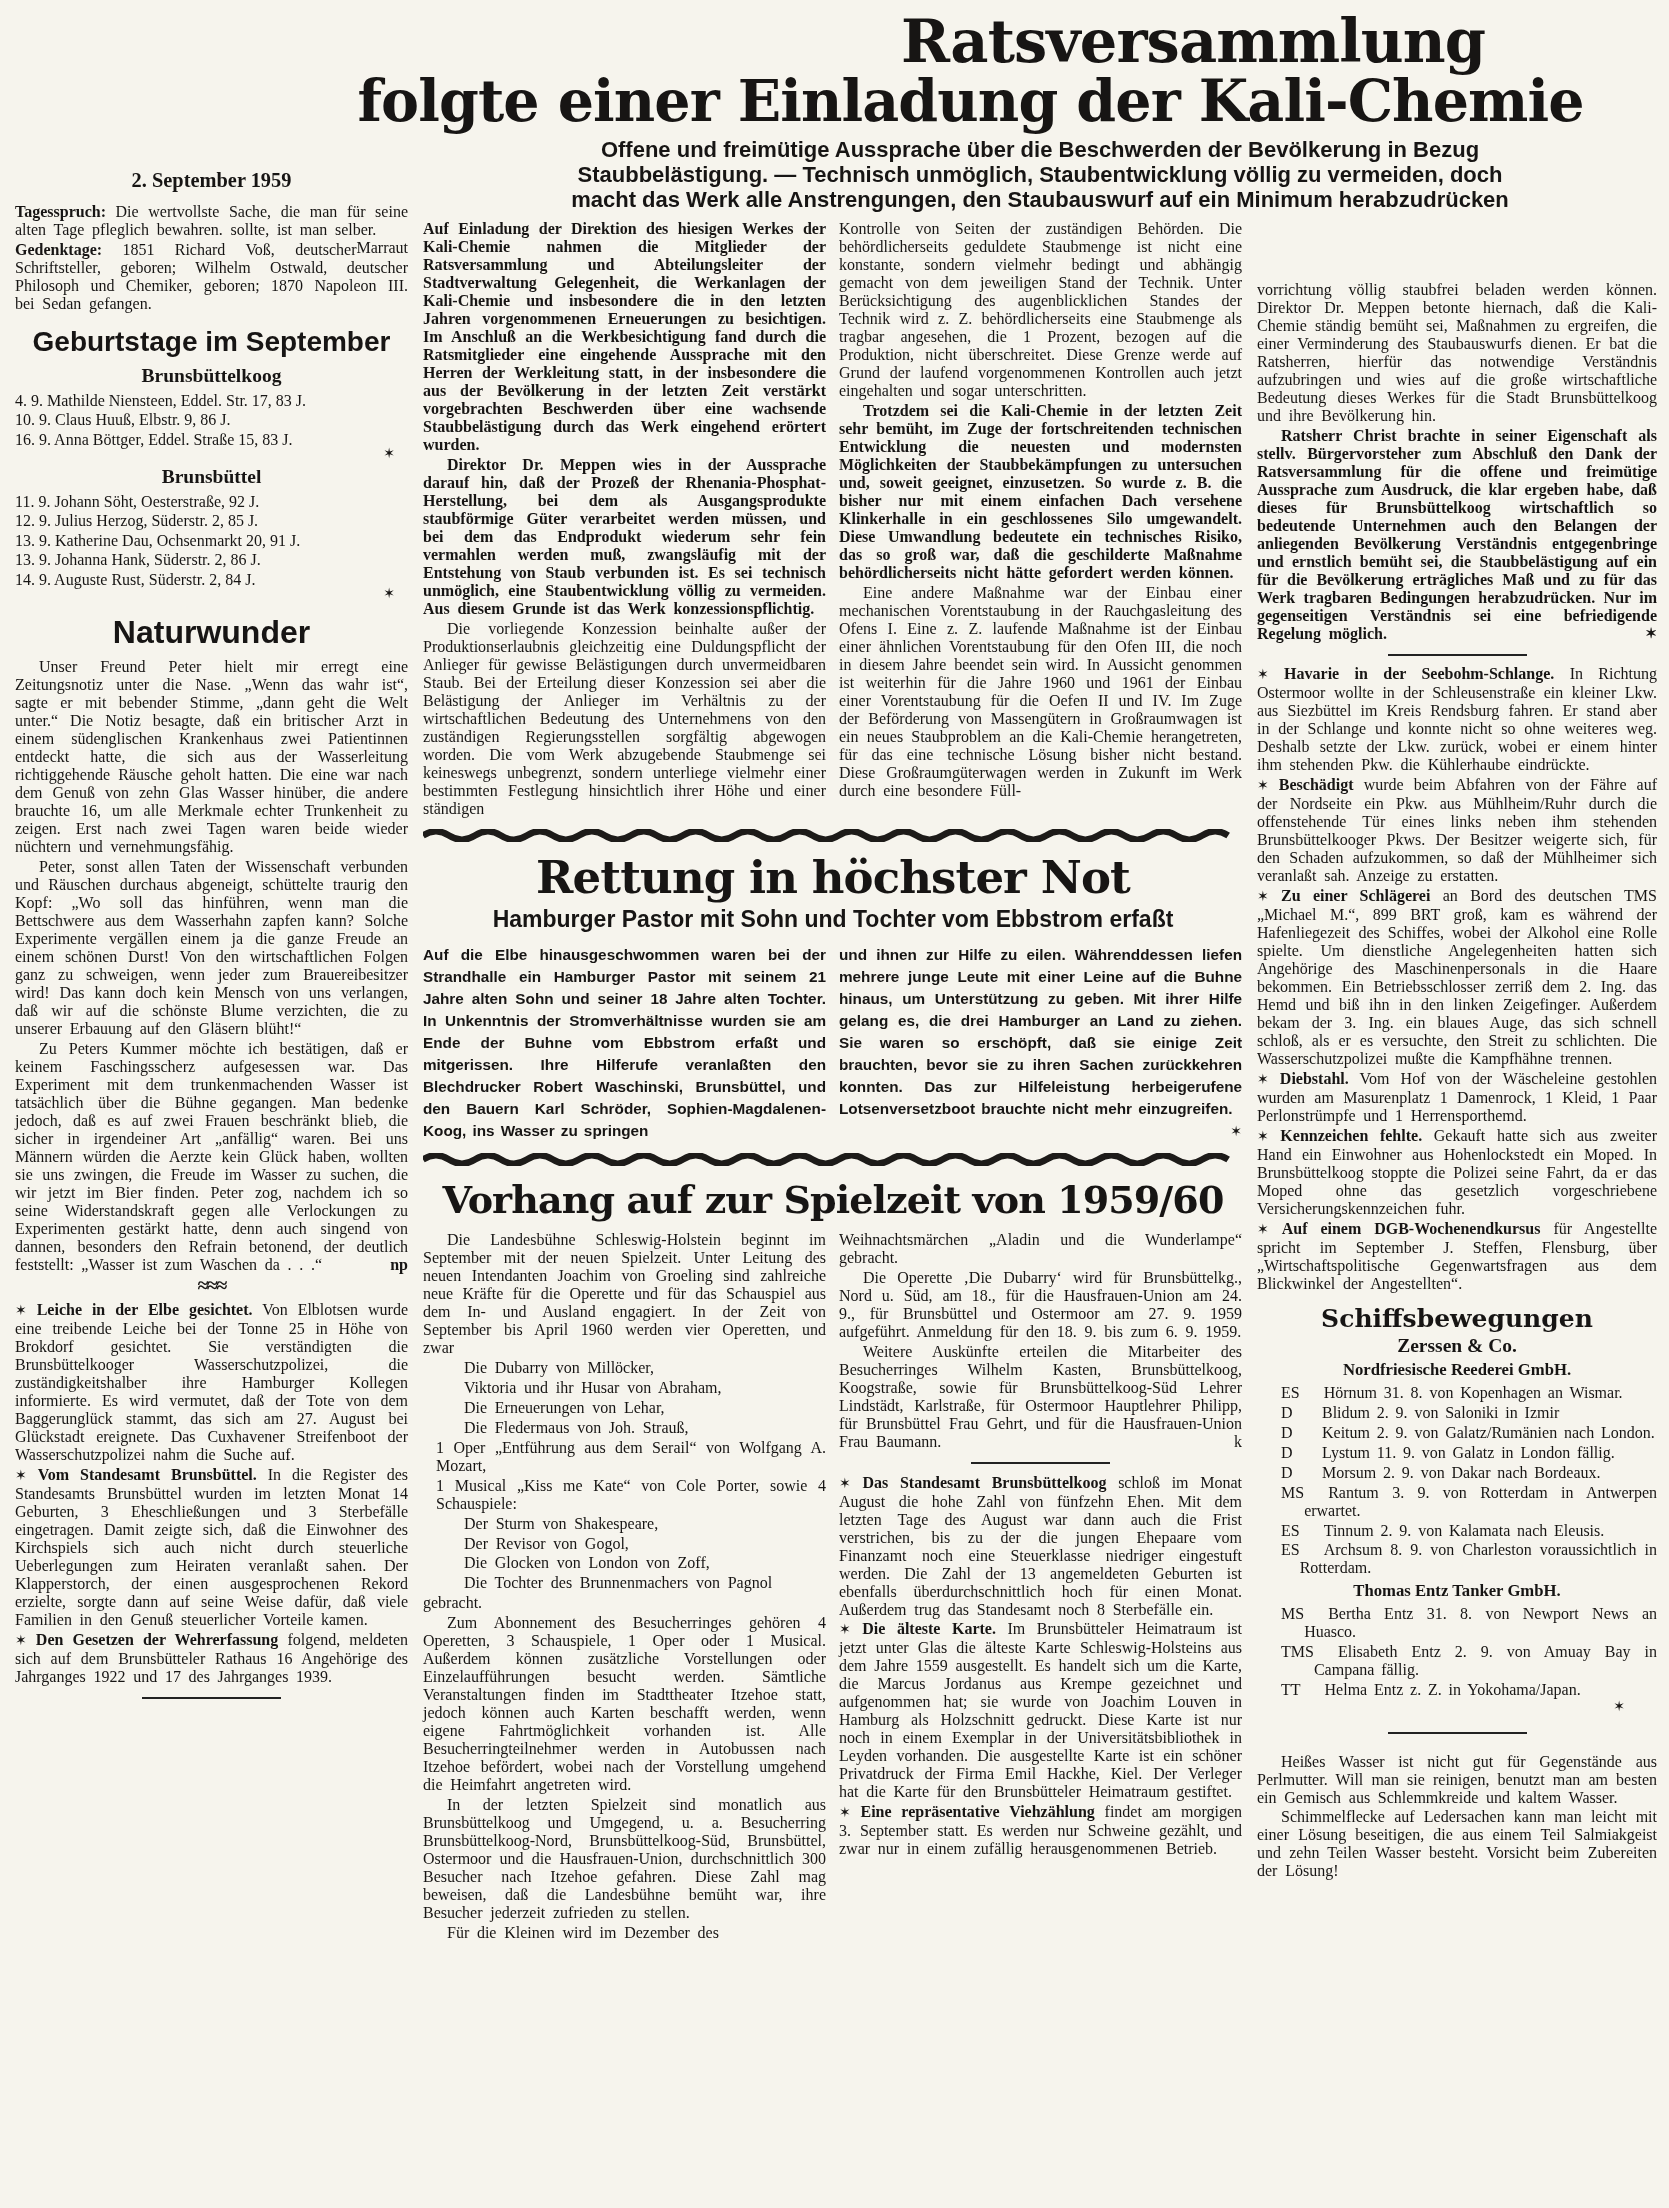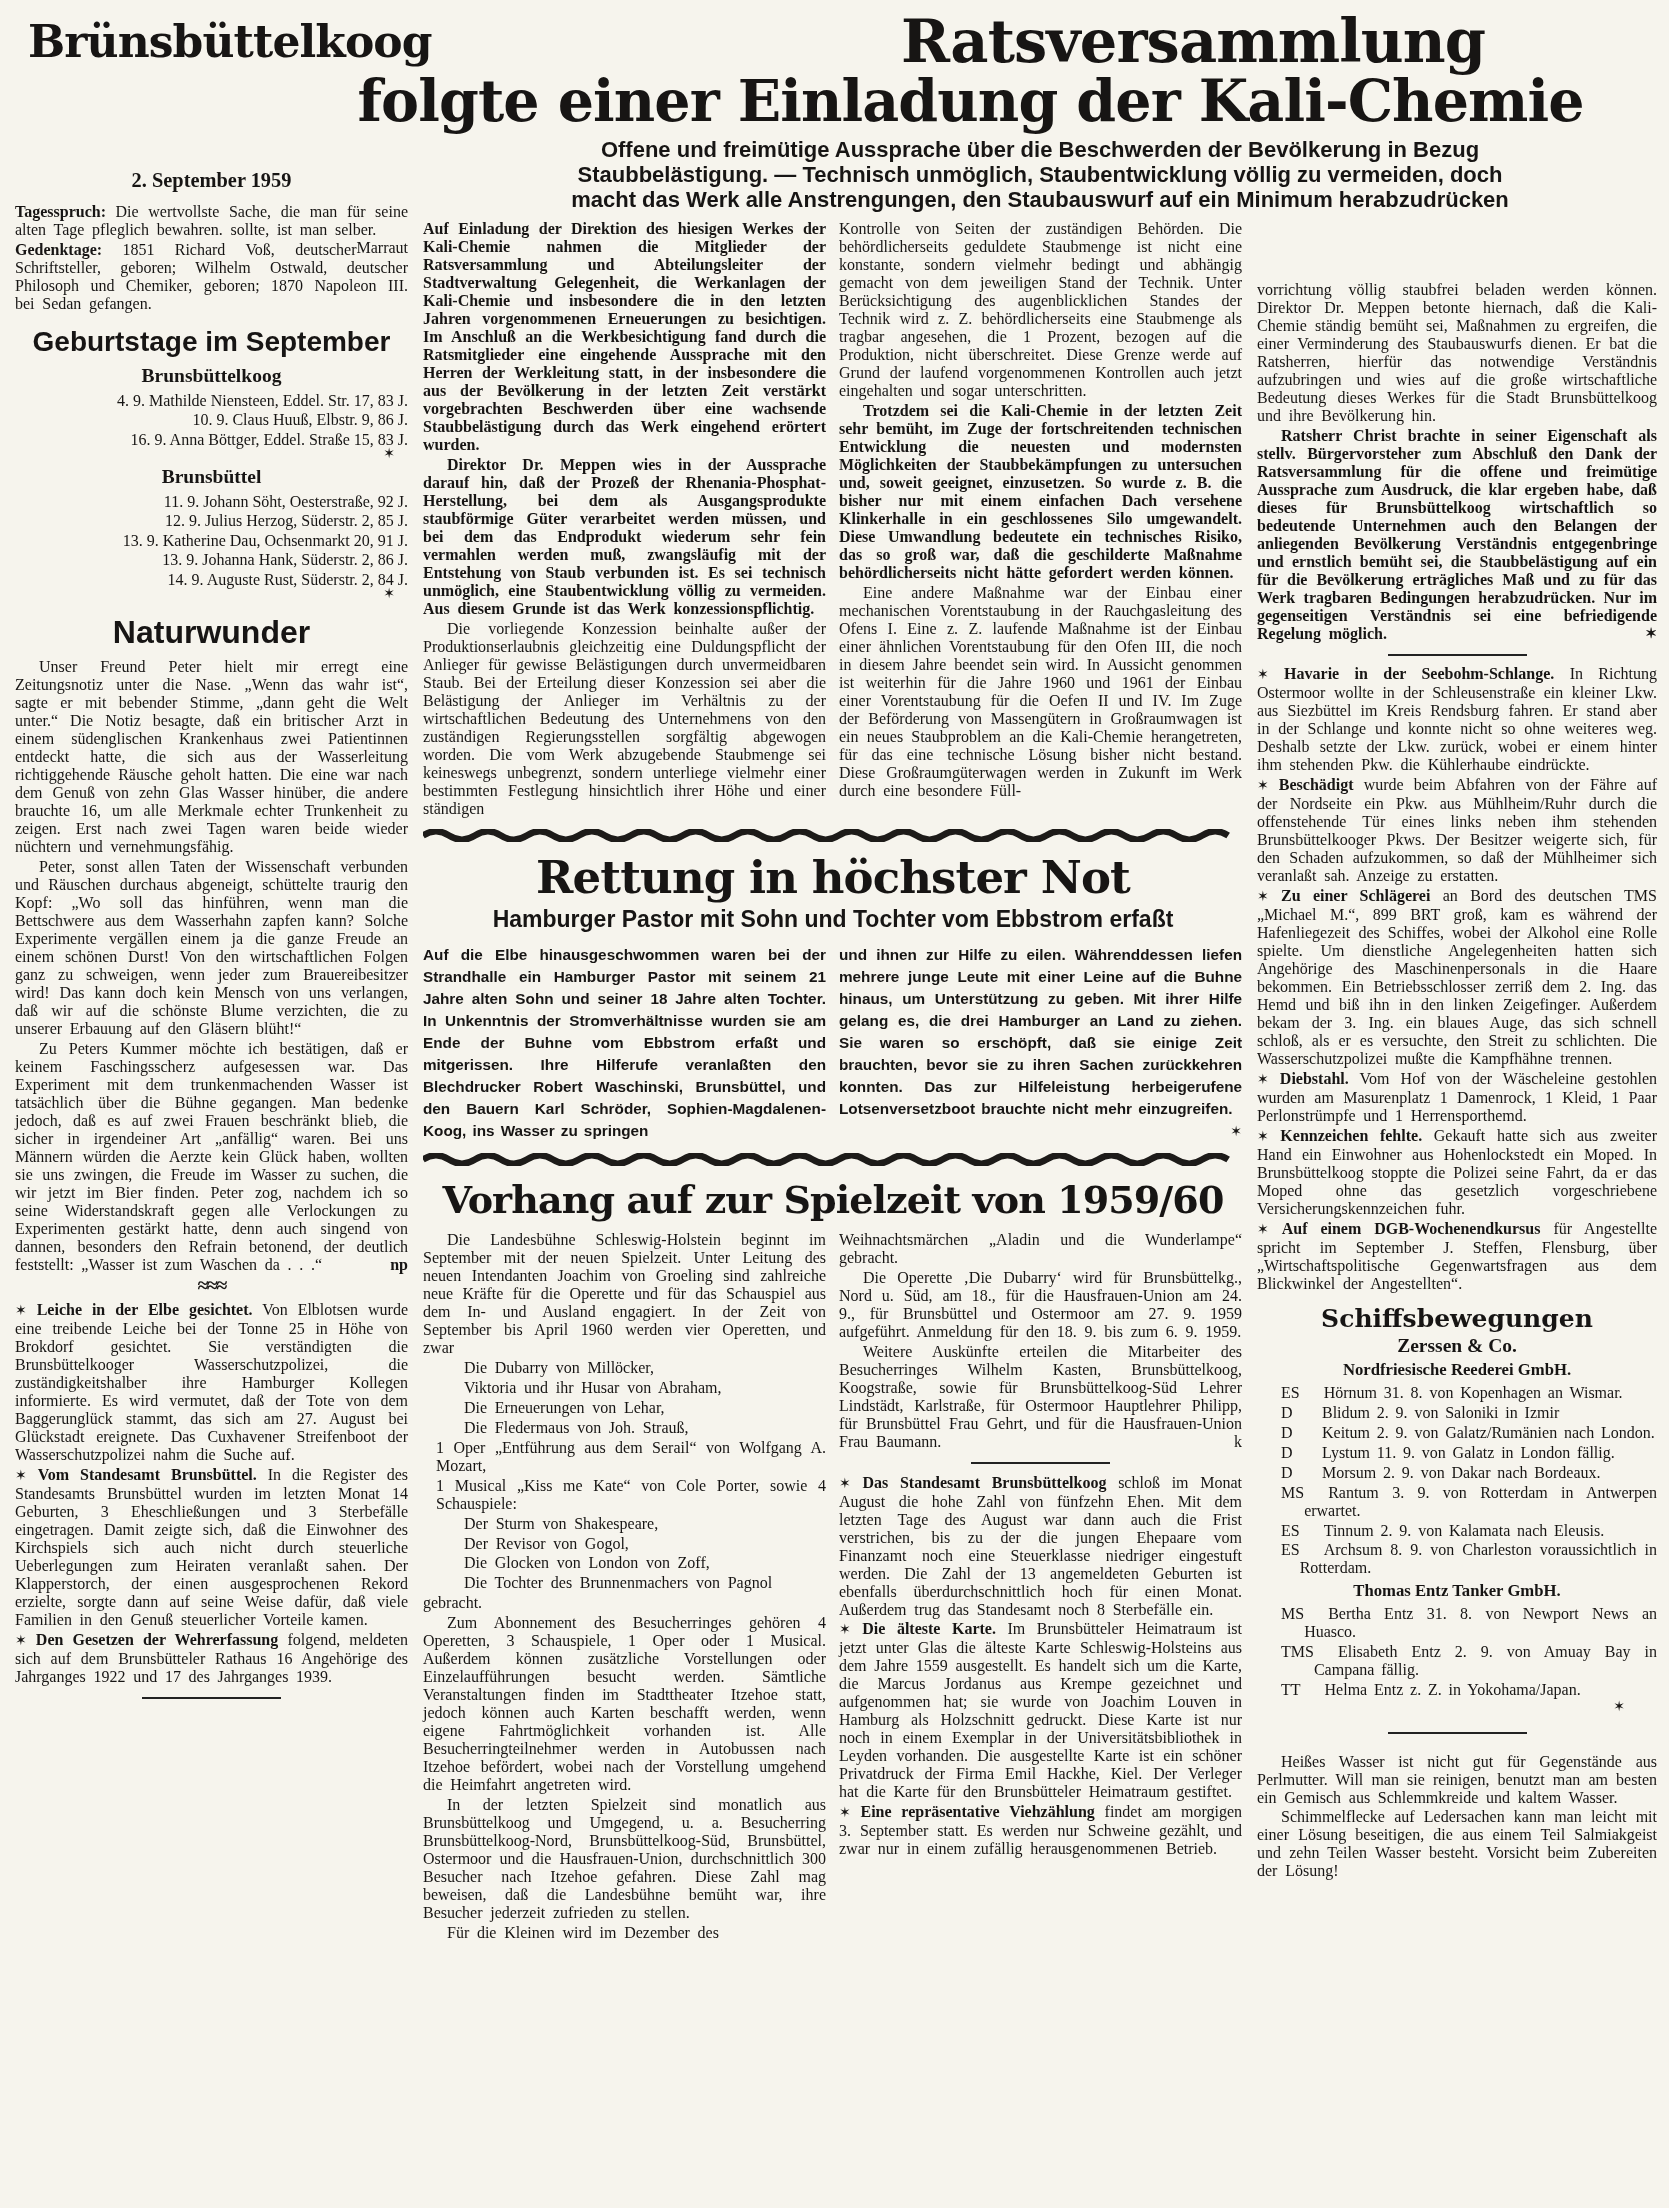--- a/index.html
+++ b/index.html
@@ -32,21 +32,21 @@
   .mast-row2{display:flex;align-items:center;gap:5.6px;margin-top:5.6px;padding-left:1.9px;}
   .fin{width:35px;height:24px;background:repeating-linear-gradient(180deg,#262626 0 2.8px,rgba(0,0,0,0) 2.8px 6.5px);}
   .mast-t2{font-family:"DejaVu Serif",serif;font-weight:bold;font-size:42px;letter-spacing:-0.9px;}
   .crest{flex:0 0 auto;}
   .dateline{text-align:center;font-weight:bold;font-size:20.4px;margin:9.3px 0 11px 0;}
   
   .lead-inline{font-weight:bold;}
   .geb-head{font-family:"Liberation Sans","DejaVu Sans",sans-serif;font-weight:bold;font-size:28px;
             text-align:center;margin:13px 0 3.7px 0;}
   .geb-sub{text-align:center;font-weight:bold;font-size:19.5px;margin:7.4px 0 3.7px 0;}
-  .geb-line{font-size:16px;line-height:19.5px;white-space:nowrap;overflow:hidden;text-align:right;}
+  .geb-line{font-size:16px;line-height:19.5px;white-space:nowrap;overflow:hidden;}
   .star-row{text-align:right;font-size:14px;line-height:9.3px;padding-right:13px;}
   .natur-head{font-family:"Liberation Sans","DejaVu Sans",sans-serif;font-weight:bold;font-size:32px;
               text-align:center;margin:15px 0 7.4px 0;}
   
   .hl1{font-family:"DejaVu Serif",serif;font-weight:bold;font-size:59px;line-height:58px;
        text-align:center;padding-left:306px;letter-spacing:-0.9px;}
   .hl2{font-family:"DejaVu Serif",serif;font-weight:bold;font-size:57px;line-height:59px;
        letter-spacing:-0.9px;margin-left:-139px;text-align:center;width:1373px;}
   .subhead{font-family:"Liberation Sans","DejaVu Sans",sans-serif;font-weight:bold;font-size:22px;
            line-height:25px;text-align:center;margin-top:7.4px;}
@@ -72,21 +72,20 @@
   .ship .txt{flex:1;text-align:justify;word-spacing:2.8px;}
 </style>
 </head>
 <body>
 
 <div class="page">
 
   <div class="col1 bodytext">
 
     <div class="mast">
-      <div class="mast-t1">Brünsbüttelkoog</div>
     </div>
 
     <div class="dateline">2. September 1959</div>
 
     <p class="cont"><span class="lead-inline">Tagesspruch:</span>
       <span>Die wertvollste Sache, die man für seine alten Tage pfleglich bewahren. sollte, ist man selber.</span>
       <span class="sig-right" style="font-weight:normal">Marraut</span></p>
 
     <p class="cont"><span class="lead-inline">Gedenktage:</span>
       <span>1851 Richard Voß, deutscher Schriftsteller, geboren; Wilhelm Ostwald, deutscher Philosoph und Chemiker, geboren; 1870 Napoleon III. bei Sedan gefangen.</span></p>

